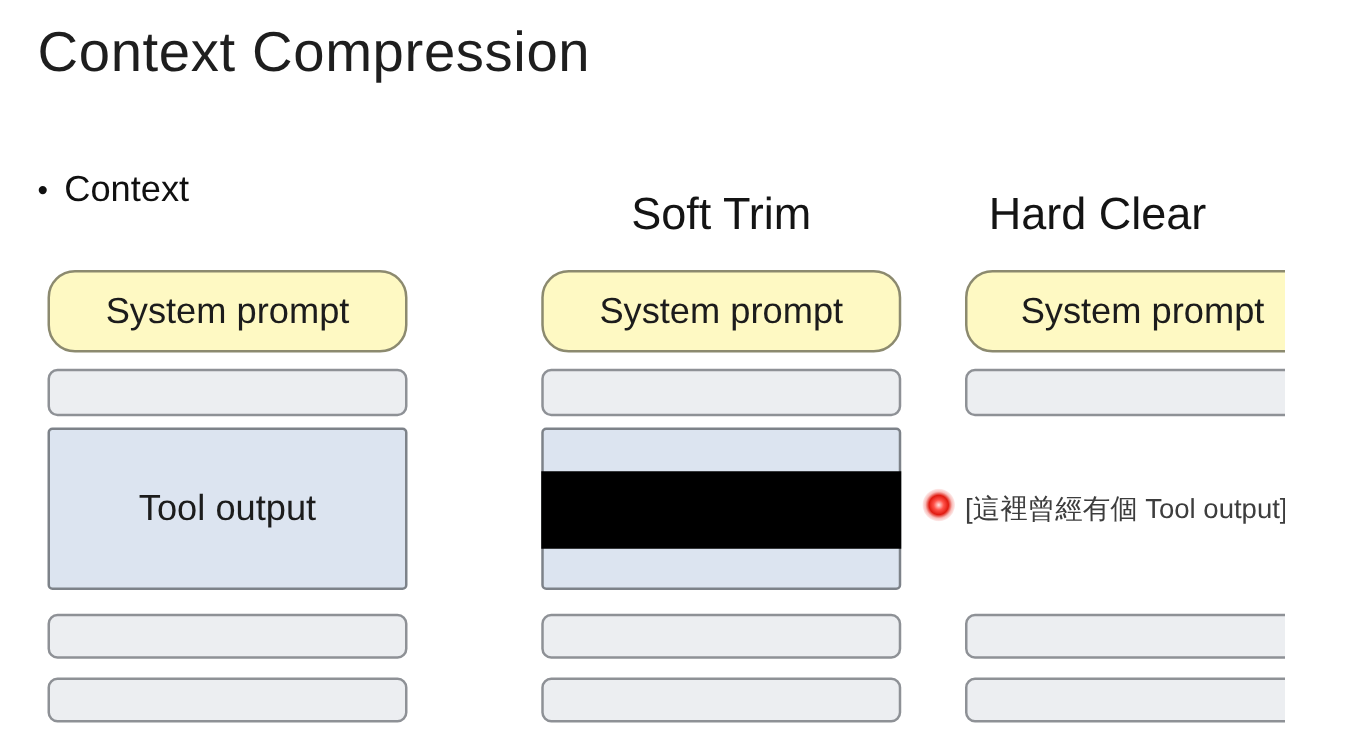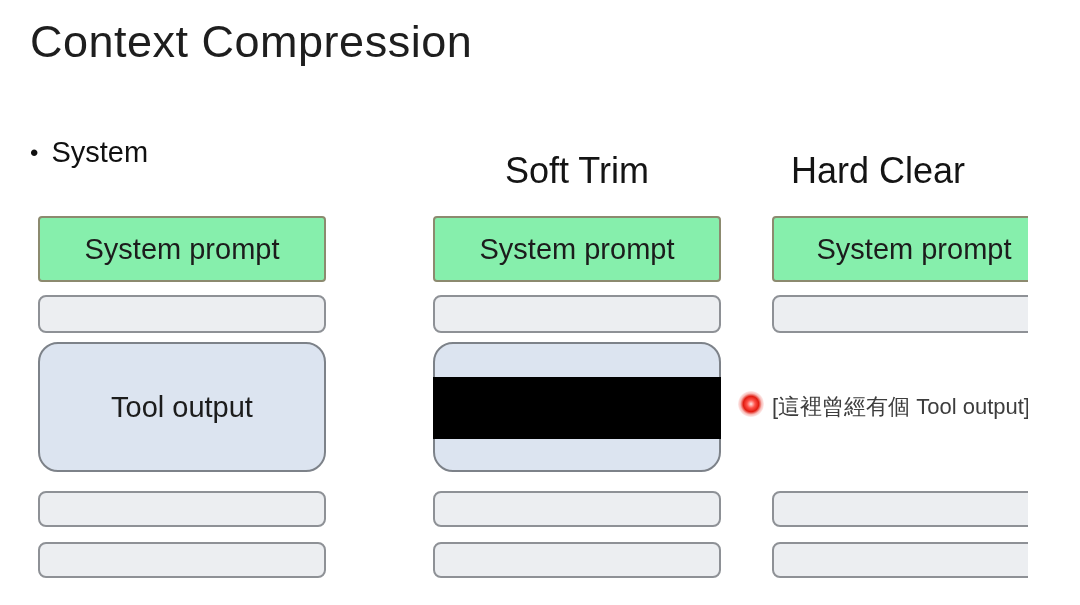--- a/index.html
+++ b/index.html
@@ -60,33 +60,33 @@
   .c2 { left: 433px; width: 288px; }
   .c3 { left: 772px; width: 284px; }
 
   .r-sys  { top: 216px; height: 66px; }
   .r-g1   { top: 295px; height: 38px; }
   .r-tool { top: 342px; height: 130px; }
   .r-g2   { top: 491px; height: 36px; }
   .r-g3   { top: 542px; height: 36px; }
 
   .box.yellow {
-    background: #86efac;
+    background: #fef9c3;
     border: 2px solid #8c8a6f;
-    border-radius: 4px;
+    border-radius: 22px;
     align-items: center;
   }
   .box.gray {
     background: #eceef1;
     border: 2px solid #8e9196;
   }
   .box.blue {
     background: #dce4f0;
     border: 2px solid #7d8289;
-    border-radius: 20px;
+    border-radius: 4px;
   }
   .box-label {
     font-size: 29px;
     color: #1c1c1c;
   }
   .redaction-bar {
     position: absolute;
     left: -2px;
     right: -2px;
     top: 33px;
@@ -119,21 +119,21 @@
 </style>
 </head>
 <body>
 
 <div class="slide">
 
   <h1 class="title">Context Compression</h1>
 
   <div class="bullet">
     <span class="marker">•</span>
-    <span>System</span>
+    <span>Context</span>
   </div>
 
   <div class="col-header soft">Soft Trim</div>
   <div class="col-header hard">Hard Clear</div>
 
   <div class="box yellow c1 r-sys">
     <span class="box-label">System prompt</span>
   </div>
   <div class="box gray c1 r-g1"></div>
   <div class="box blue c1 r-tool">

